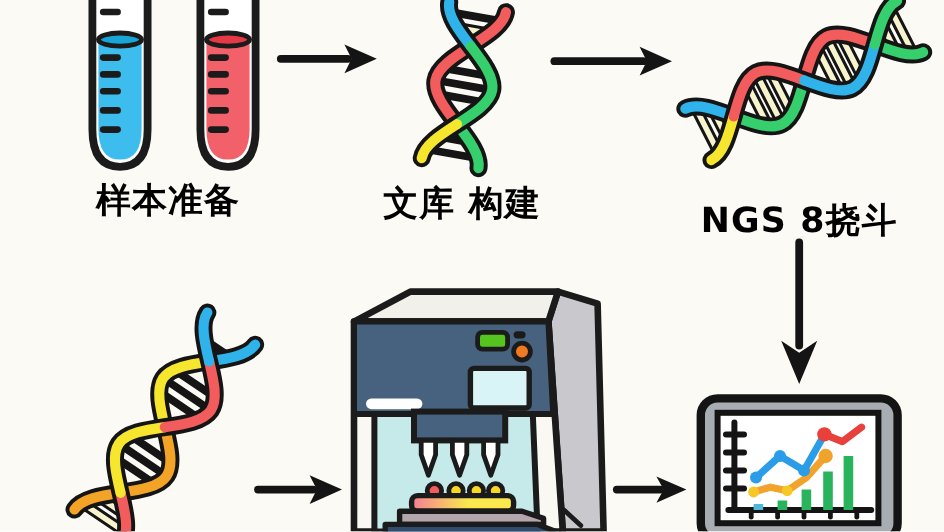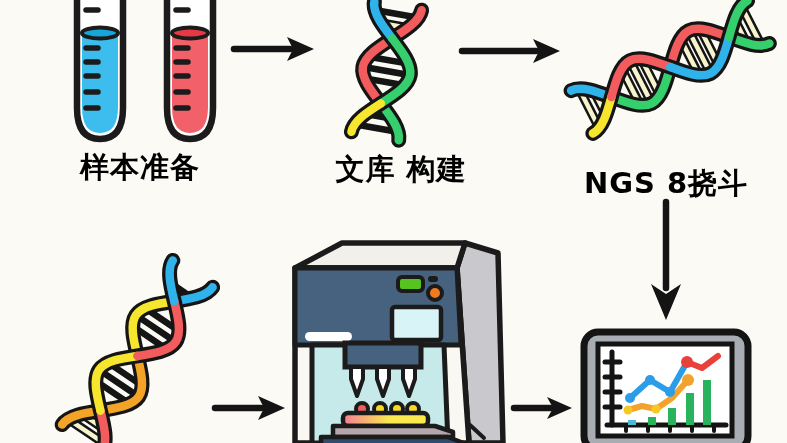--- a/index.html
+++ b/index.html
@@ -77,21 +77,21 @@
       </g>
       <g fill="none" stroke-linecap="round">
         <path d="M0,24 C22,24 44,-24 66,-24 C88,-24 110,24 132,24" stroke="#151515" stroke-width="15"></path>
         <path d="M0,24 C11,24 22,12 33,0" stroke-width="8.5" stroke="#2fb3ea"></path>
         <path d="M33,0 C44,-12 55,-24 66,-24 C77,-24 88,-12 99,0" stroke-width="8.5" stroke="#35d06d"></path>
         <path d="M99,0 C110,12 121,24 132,24" stroke-width="8.5" stroke="#f6e62e"></path>
       </g>
     </g>
   </svg>
 
-  <div class="step-label" style="left:281px;top:150px;width:240px;">文库 构建</div>
+  <div class="step-label" style="left:265px;top:150px;width:240px;">文库 构建</div>
 
   <svg class="abs" style="left:458px;top:36px;" width="106" height="30" viewBox="0 0 106 30">
     <line x1="4" y1="15" x2="78" y2="15" stroke="#141414" stroke-width="6.5" stroke-linecap="round"></line>
     <polygon points="75,3 81,15 75,27 102,15" fill="#141414"></polygon>
   </svg>
 
   <svg class="abs" style="left:552px;top:0;" width="235" height="150" viewBox="0 0 235 150">
     <g transform="translate(30,112) rotate(-27)">
       <g>
         <g stroke="#151515" stroke-width="9.5" stroke-linecap="round">

